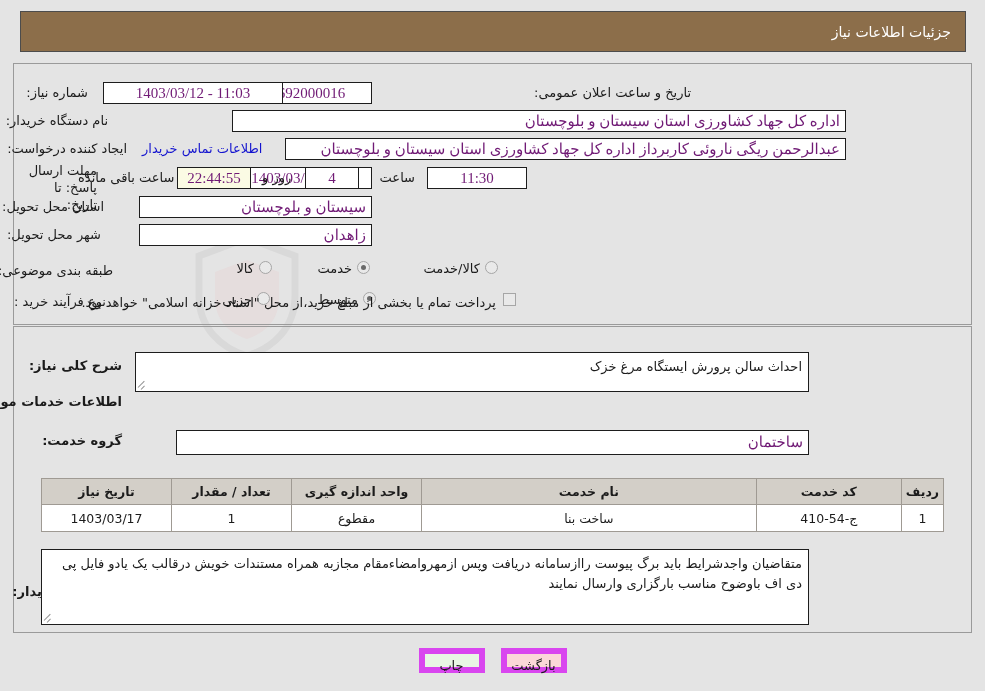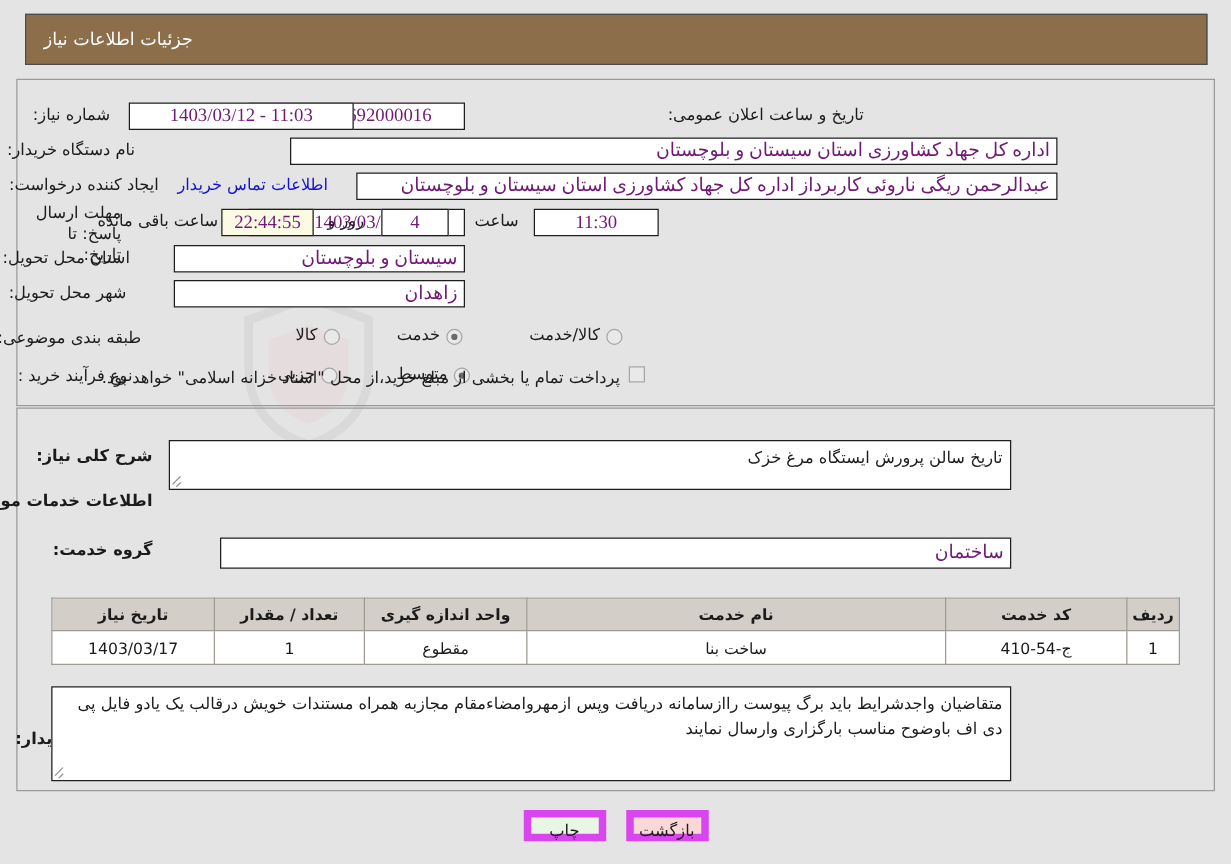--- a/index.html
+++ b/index.html
@@ -48,21 +48,21 @@
 
   
   .titlebar {
     position: absolute;
     left: 20px; top: 11px;
     width: 946px; height: 41px;
     background: #8c6e4a;
     border: 1px solid #4c4c4c;
     display: flex;
     align-items: center;
-    justify-content: flex-end;
+    justify-content: flex-start;
     padding: 0 14px;
     z-index: 3;
   }
   .titlebar .t {
     color: #ffffff;
     font-size: 14px;
   }
 
   
   .panel {
@@ -117,21 +117,21 @@
     text-decoration: none;
     white-space: nowrap;
     cursor: pointer;
     z-index: 5;
   }
 
   
   .radio-wrap {
     position: absolute;
     display: flex;
-    align-items: flex-end;
+    align-items: flex-start;
     gap: 5px;
     z-index: 4;
   }
   .radio {
     width: 13px; height: 13px;
     border-radius: 50%;
     background: #e9e9e9;
     border: 1px solid #a6a6a6;
     display: inline-block;
     position: relative;
@@ -308,21 +308,21 @@
     <span class="radio on"></span>
     <span class="rl">متوسط</span>
   </div>
   <span class="chk" style="top:293px; right:469px;"></span>
   <div class="lbl" style="top:295px; right:489px;">پرداخت تمام یا بخشی از مبلغ خرید،از محل "اسناد خزانه اسلامی" خواهد بود.</div>
 
   <div class="panel p2"></div>
 
   <div class="lbl b" style="top:358px; right:863px;">شرح کلی نیاز:</div>
   <div class="ta" style="top:352px; right:176px; left:135px; height:40px;">
-    <span>تاریخ سالن پرورش ایستگاه مرغ خزک</span>
+    <span>احداث سالن پرورش ایستگاه مرغ خزک</span>
     <span class="grip">
         <i style="left:0;top:9px;"></i>
         <i style="left:3px;top:11px;width:5px;"></i>
       </span>
   </div>
 
   <div class="lbl b" style="top:394px; right:863px;">اطلاعات خدمات مورد نیاز</div>
 
   <div class="lbl b" style="top:433px; right:863px;">گروه خدمت:</div>
   <div class="fld r" style="top:430px; right:176px; left:176px; height:25px; line-height:21px;">ساختمان</div>

